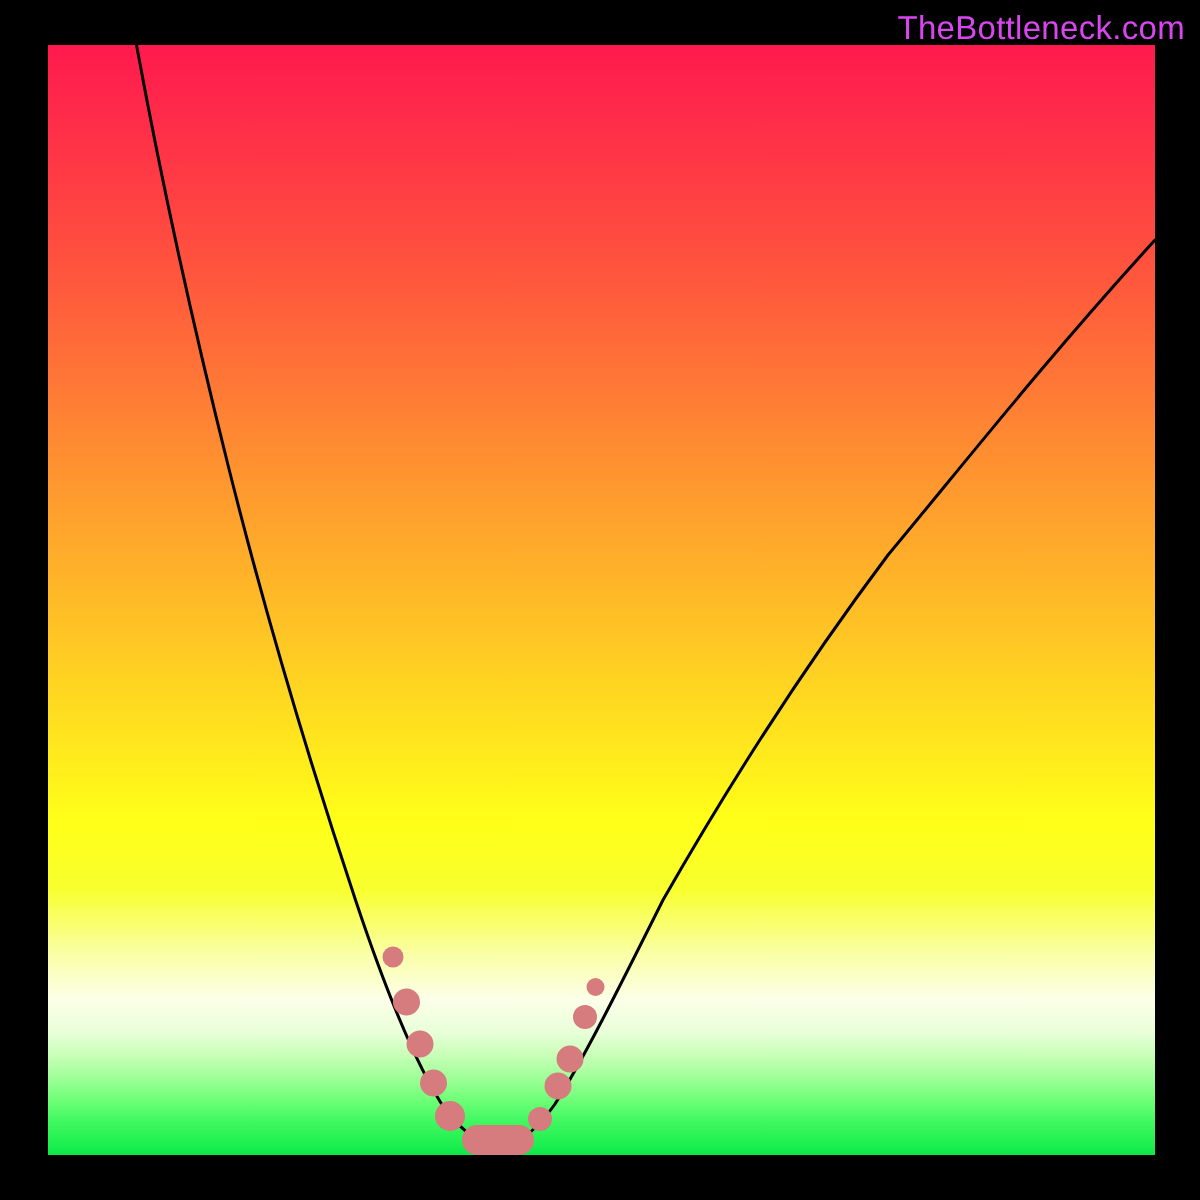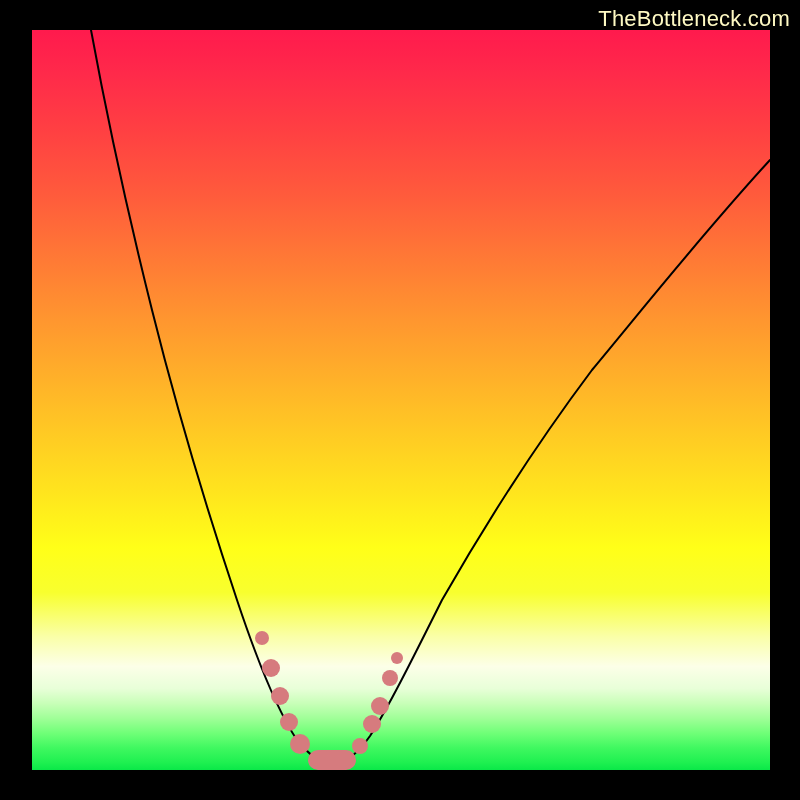--- a/index.html
+++ b/index.html
@@ -45,21 +45,21 @@
       #70ff78 95%,
       #40f860 97%,
       #1ef050 99%,
       #0ae848 100%
     );
   }
   .watermark {
     position: absolute;
     top: 6px;
     right: 10px;
-    color: #fef9c3;
+    color: #d946ef;
     font-size: 22px;
     font-weight: 500;
     letter-spacing: 0.2px;
   }
   svg.curve {
     position: absolute;
     left: 0;
     top: 0;
     width: 738px;
     height: 740px;

